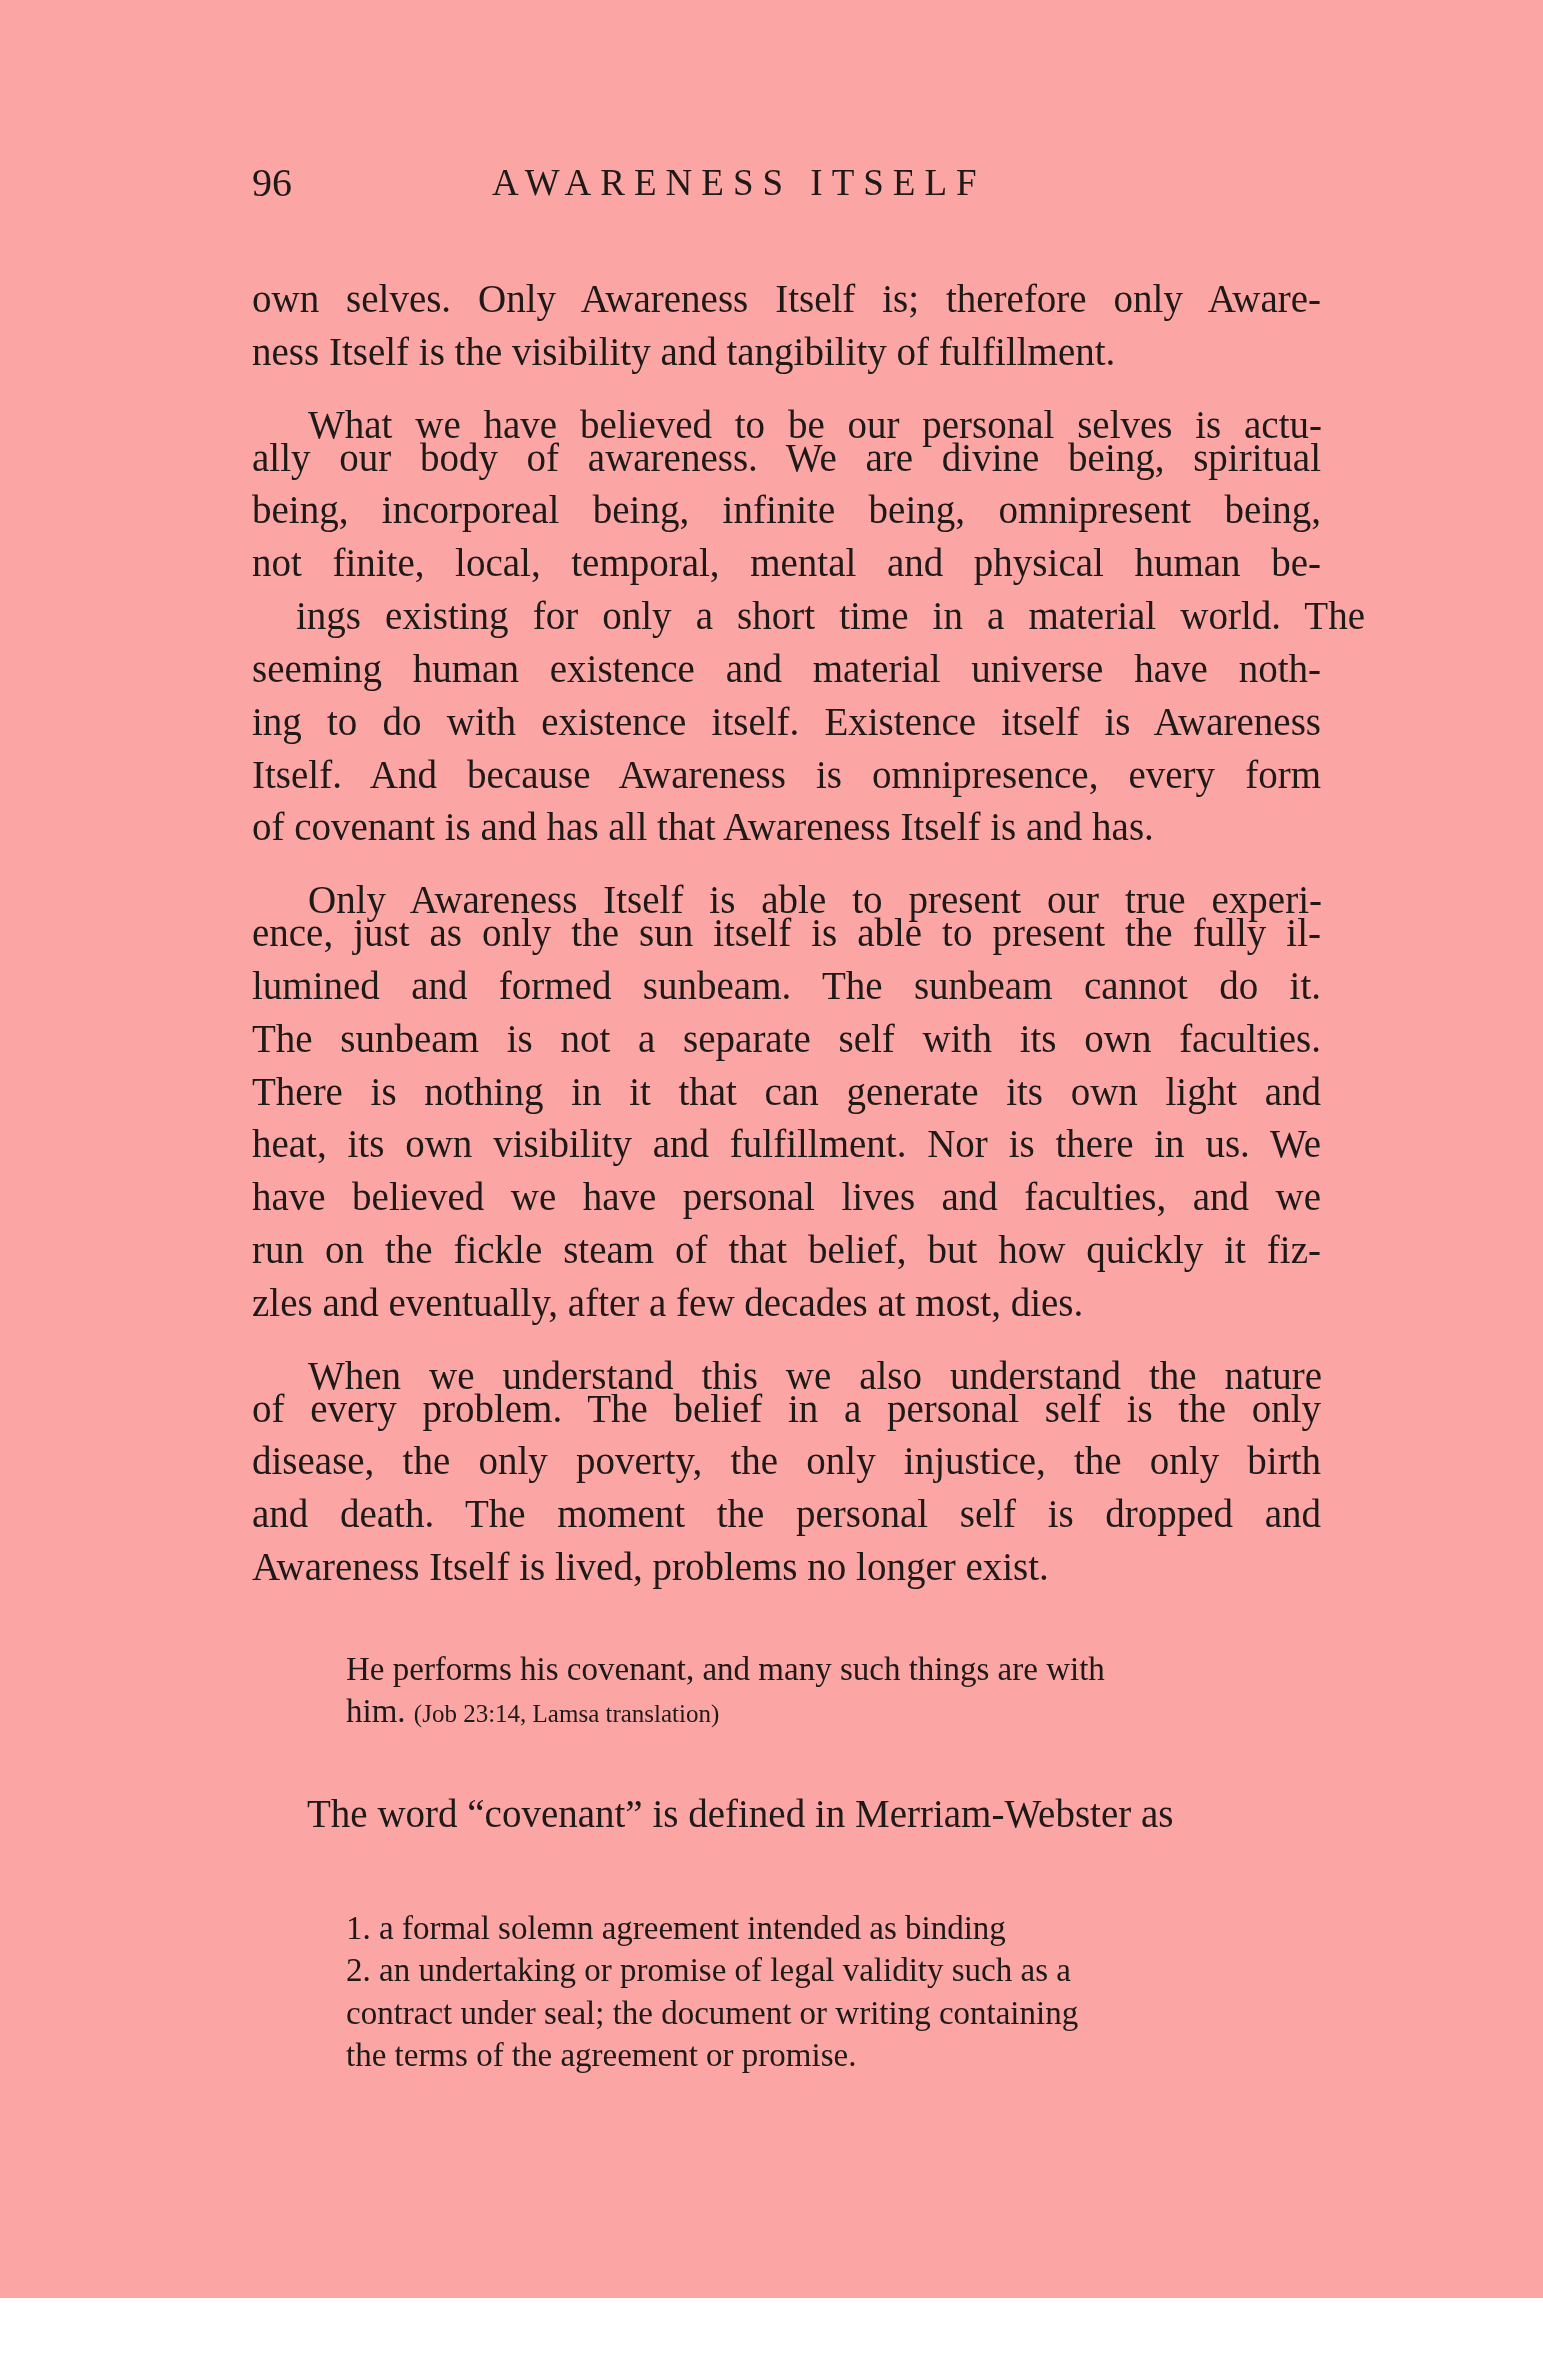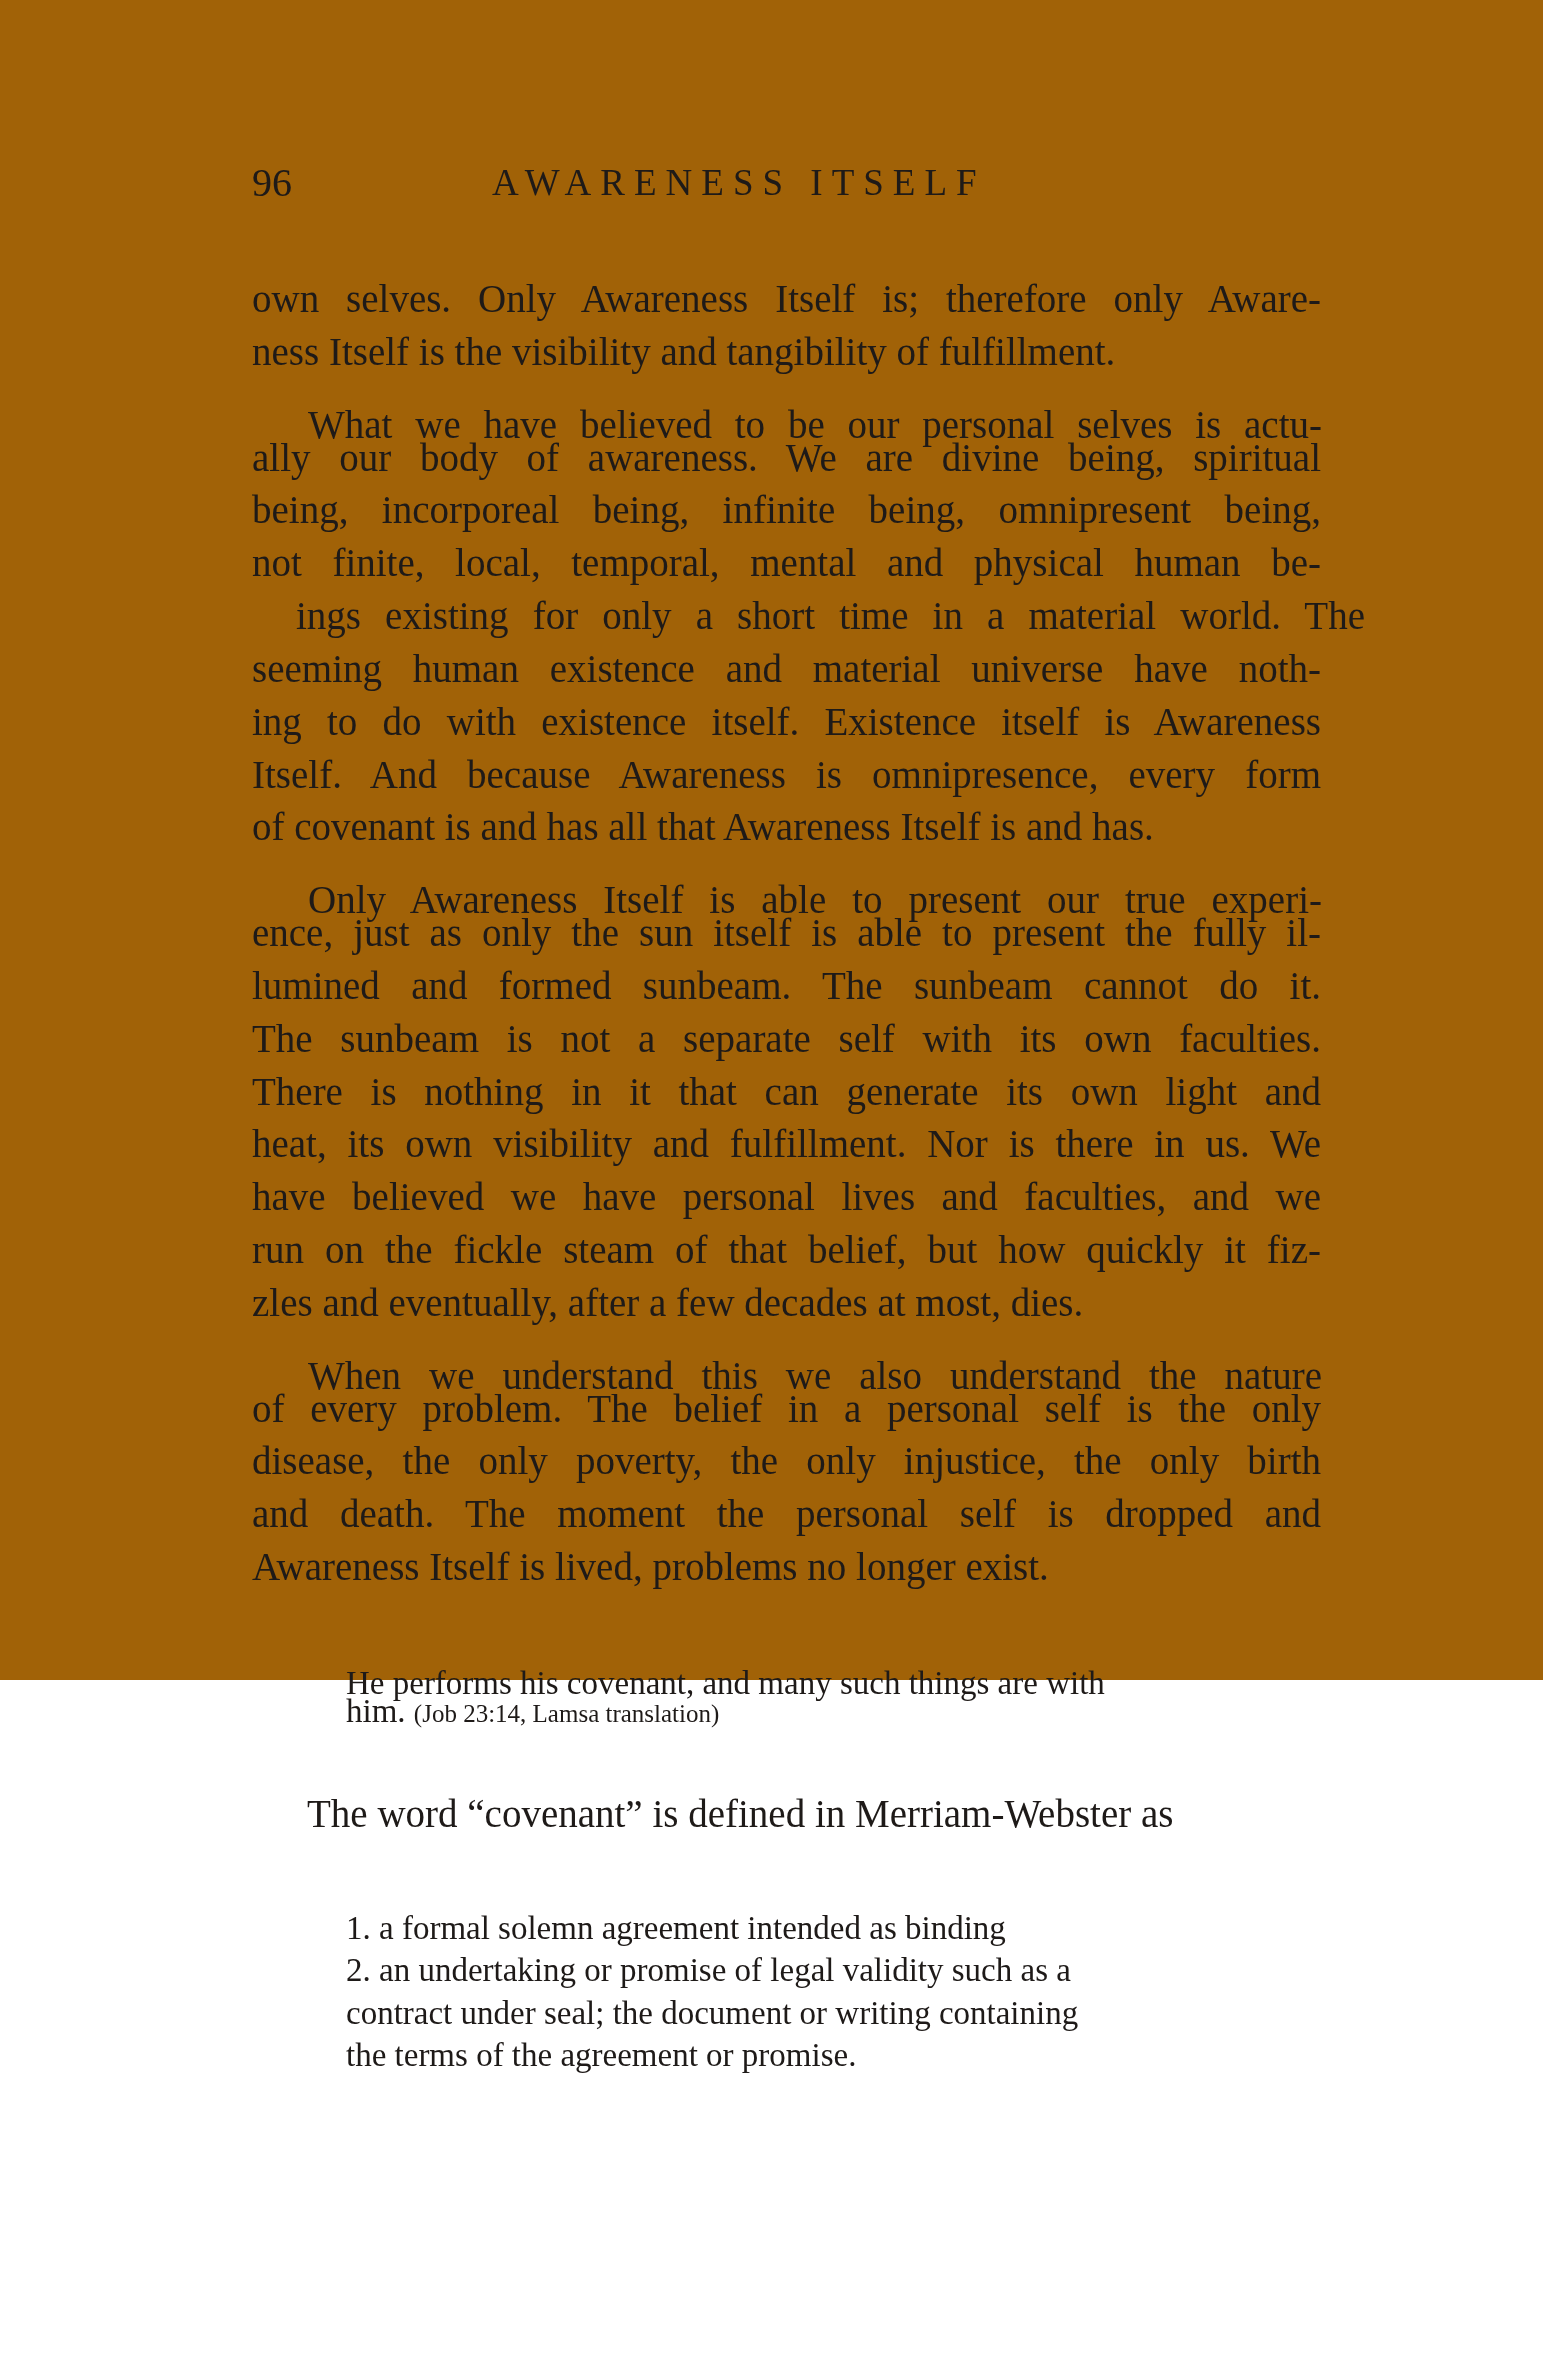--- a/index.html
+++ b/index.html
@@ -1,18 +1,18 @@
 <!DOCTYPE html>
 <html><head>
 <meta charset="utf-8">
 <style>
   html, body { margin: 0; padding: 0; background: #ffffff; }
   body { width: 1544px; height: 2378px; position: relative; overflow: hidden;
          font-family: "Liberation Serif", "DejaVu Serif", serif; color: #1e1a18; }
-  .page { position: absolute; left: 0; top: 0; width: 1544px; height: 1680px; background: #a16207; }
+  .page { position: absolute; left: 0; top: 0; width: 1544px; height: 2298px; background: #fca5a5; }
 
   .running-head { position: absolute; top: 154px; left: 252px; width: 1069px; height: 58px; }
   .folio { position: absolute; left: 0; top: 0; font-size: 40px; line-height: 58px; }
   .head-title { position: absolute; left: 240px; top: 0; font-size: 37px; line-height: 58px;
                 letter-spacing: 9px; }
 
   .body-text { position: absolute; left: 252px; top: 272px; width: 1069px; }
   .line { position: absolute; left: 0; height: 53px; font-size: 39px; line-height: 53px;
           white-space: nowrap; text-align: justify; text-align-last: justify; }
   .line.indent { left: 56px; margin-top: 20px; }
@@ -59,21 +59,21 @@
       <div class="line" style="top: 951px; width: 1069px;">run on the fickle steam of that belief, but how quickly it fiz-</div>
       <div class="line last" style="top: 1004px; width: 1069px;">zles and eventually, after a few decades at most, dies.</div>
       <div class="line indent" style="top: 1057px; width: 1014px;">When we understand this we also understand the nature</div>
       <div class="line" style="top: 1110px; width: 1069px;">of every problem. The belief in a personal self is the only</div>
       <div class="line" style="top: 1162px; width: 1069px;">disease, the only poverty, the only injustice, the only birth</div>
       <div class="line" style="top: 1215px; width: 1069px;">and death. The moment the personal self is dropped and</div>
       <div class="line last" style="top: 1268px; width: 1069px;">Awareness Itself is lived, problems no longer exist.</div>
     </div>
 
   <div class="blockquote">
-    <div class="bq-line" style="top:14px;">He performs his covenant, and many such things are with</div>
+    <div class="bq-line" style="top:0px;">He performs his covenant, and many such things are with</div>
     <div class="bq-line" style="top:42px;">
       <span>him.</span>
       <span class="citation">(Job 23:14, Lamsa translation)</span>
     </div>
   </div>
 
   <div class="lead-in">The word “covenant” is defined in Merriam-Webster as</div>
 
   <div class="definitions">
     <div class="def-line" style="top:0px;">1. a formal solemn agreement intended as binding</div>

